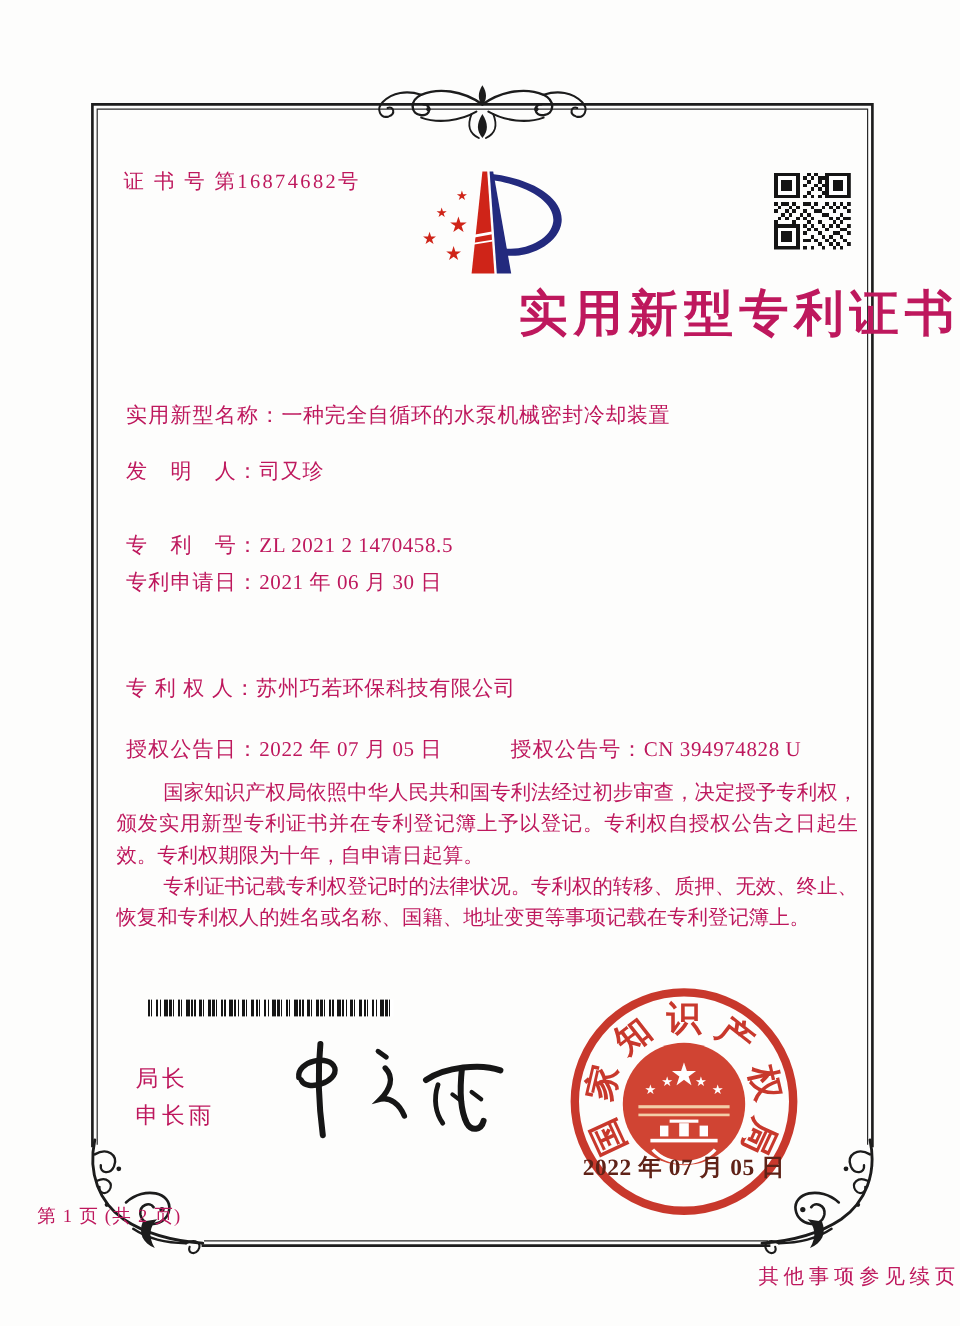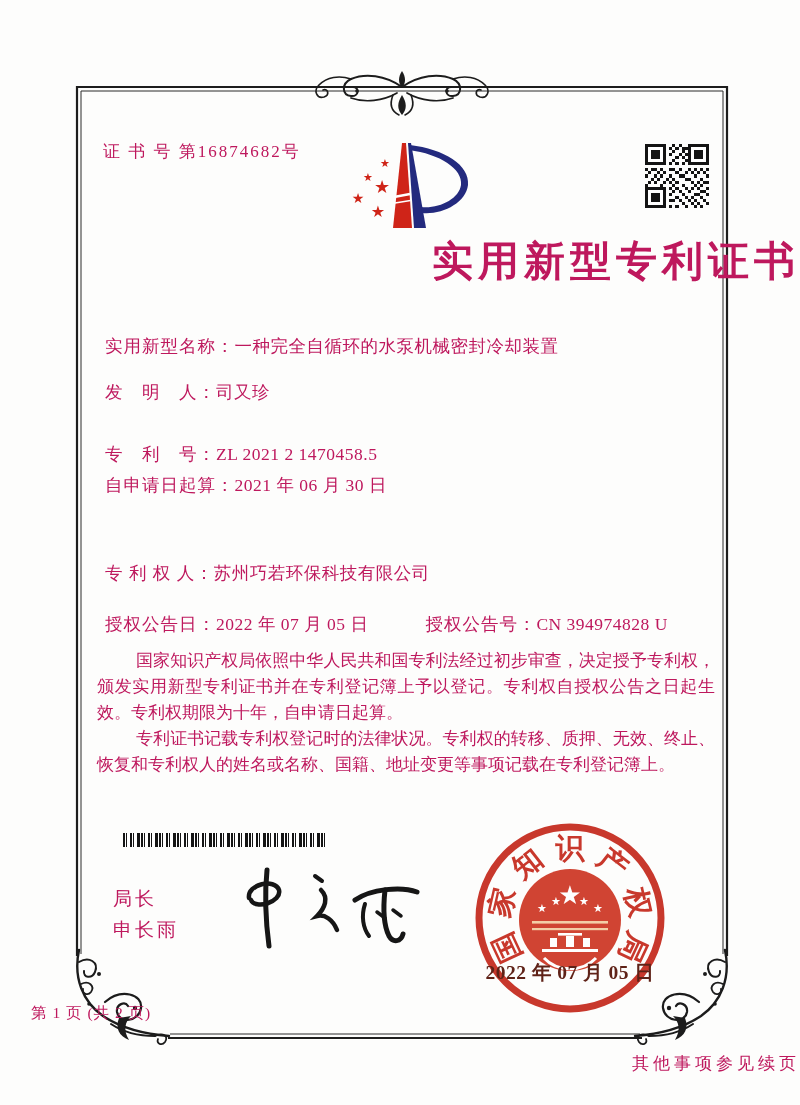--- a/index.html
+++ b/index.html
@@ -124,21 +124,21 @@
   <div class="abs row" style="top:334px;">
     <span class="lab">实用新型名称：</span><span class="val">一种完全自循环的水泵机械密封冷却装置</span>
   </div>
   <div class="abs row" style="top:380px;">
     <span class="lab">发　明　人：</span><span class="val">司又珍</span>
   </div>
   <div class="abs row" style="top:427px;margin-top:15px;">
     <span class="lab">专　利　号：</span><span class="val">ZL 2021 2 1470458.5</span>
   </div>
   <div class="abs row" style="top:473px;">
-    <span class="lab">自申请日起算：</span><span class="val">2021 年 06 月 30 日</span>
+    <span class="lab">专利申请日：</span><span class="val">2021 年 06 月 30 日</span>
   </div>
   <div class="abs row" style="top:520px;margin-top:41px;">
     <span class="lab">专 利 权 人：</span><span class="val">苏州巧若环保科技有限公司</span>
   </div>
   <div class="abs row" style="top:612px;">
     <span class="lab">授权公告日：</span><span class="val">2022 年 07 月 05 日</span><span class="lab pair2">授权公告号：</span><span class="val">CN 394974828 U</span>
   </div>
 
   <div class="abs paras">
     <p>国家知识产权局依照中华人民共和国专利法经过初步审查，决定授予专利权，颁发实用新型专利证书并在专利登记簿上予以登记。专利权自授权公告之日起生效。专利权期限为十年，自申请日起算。</p>

